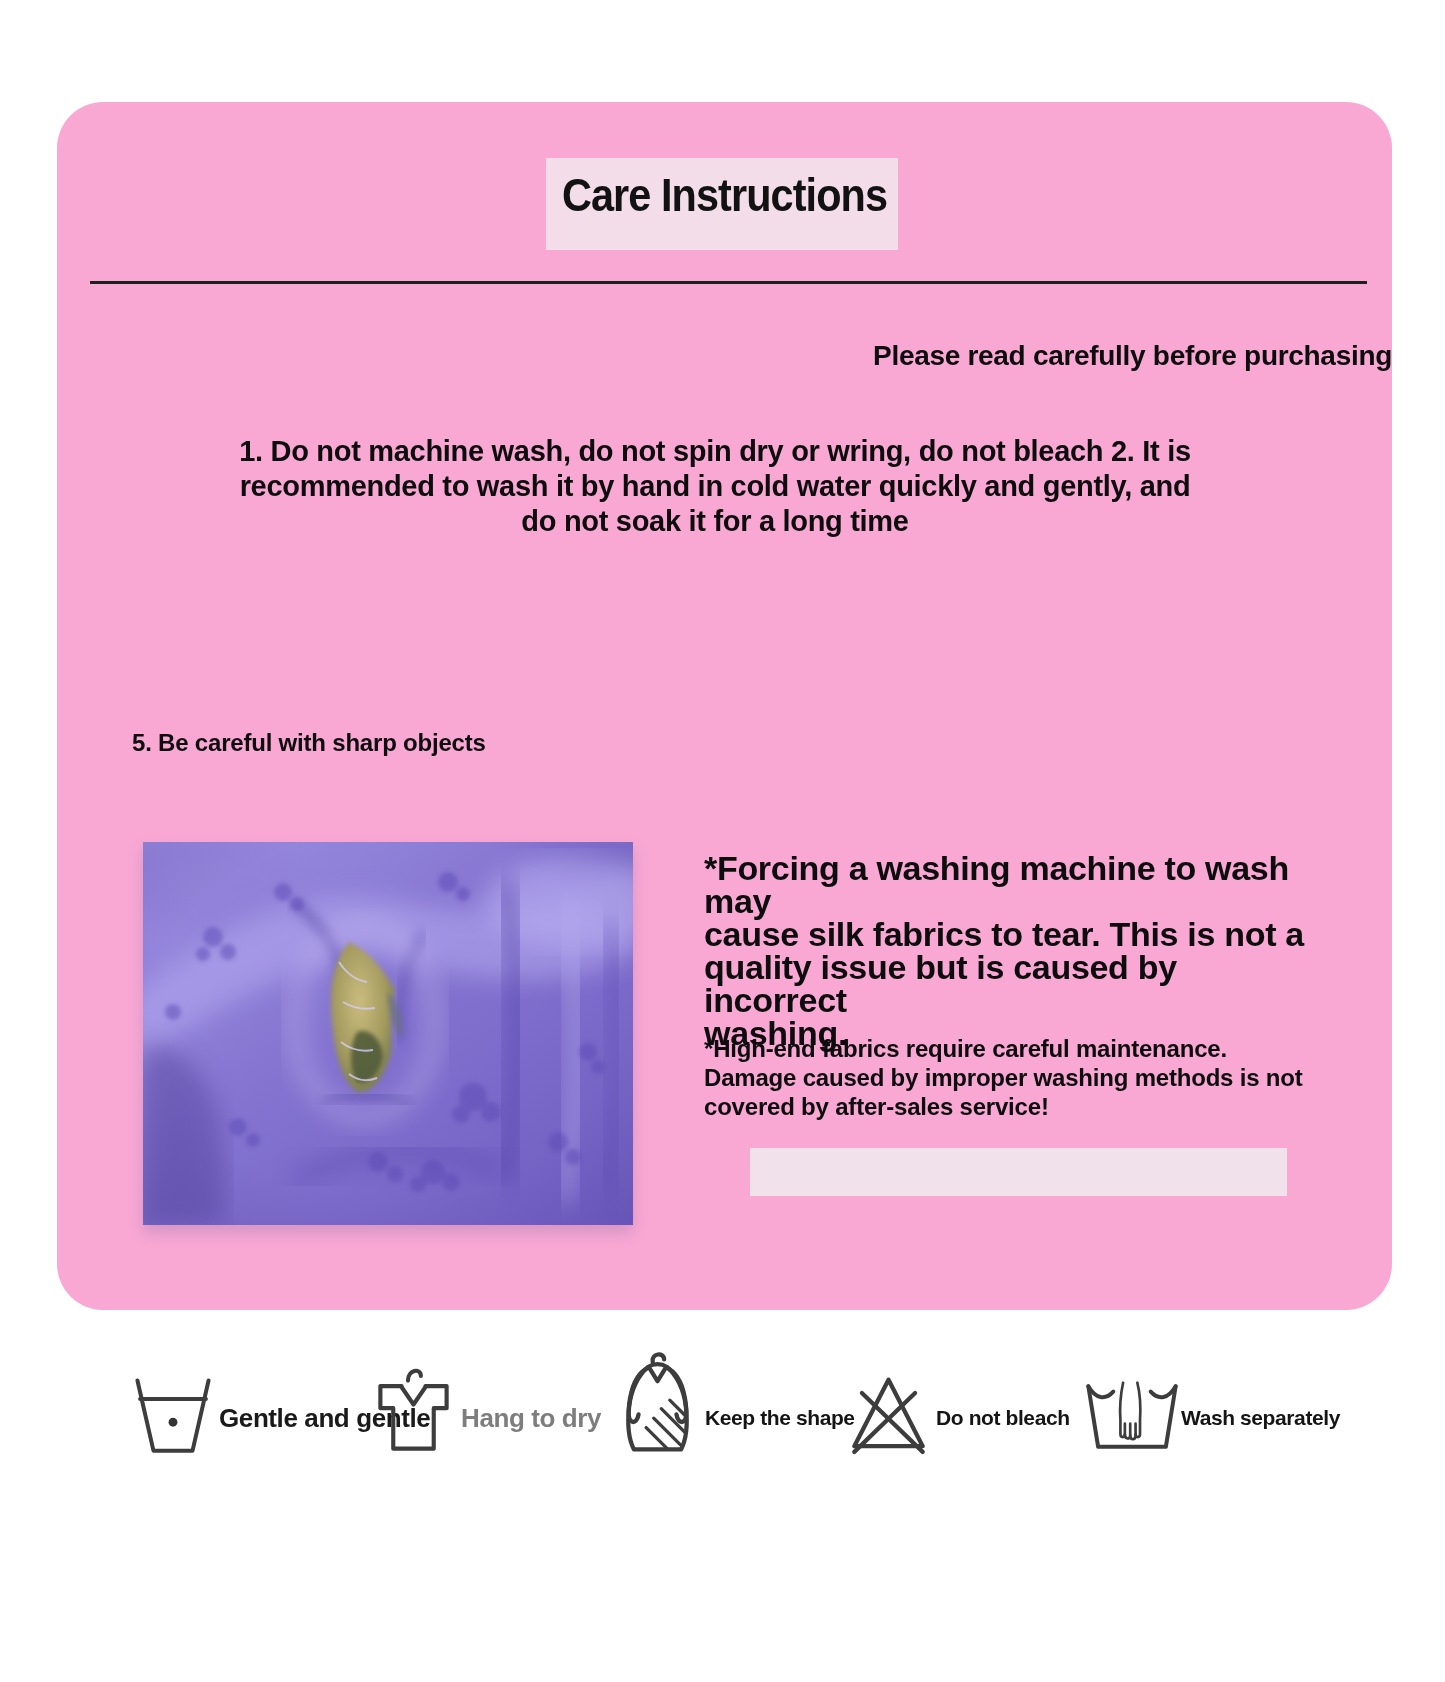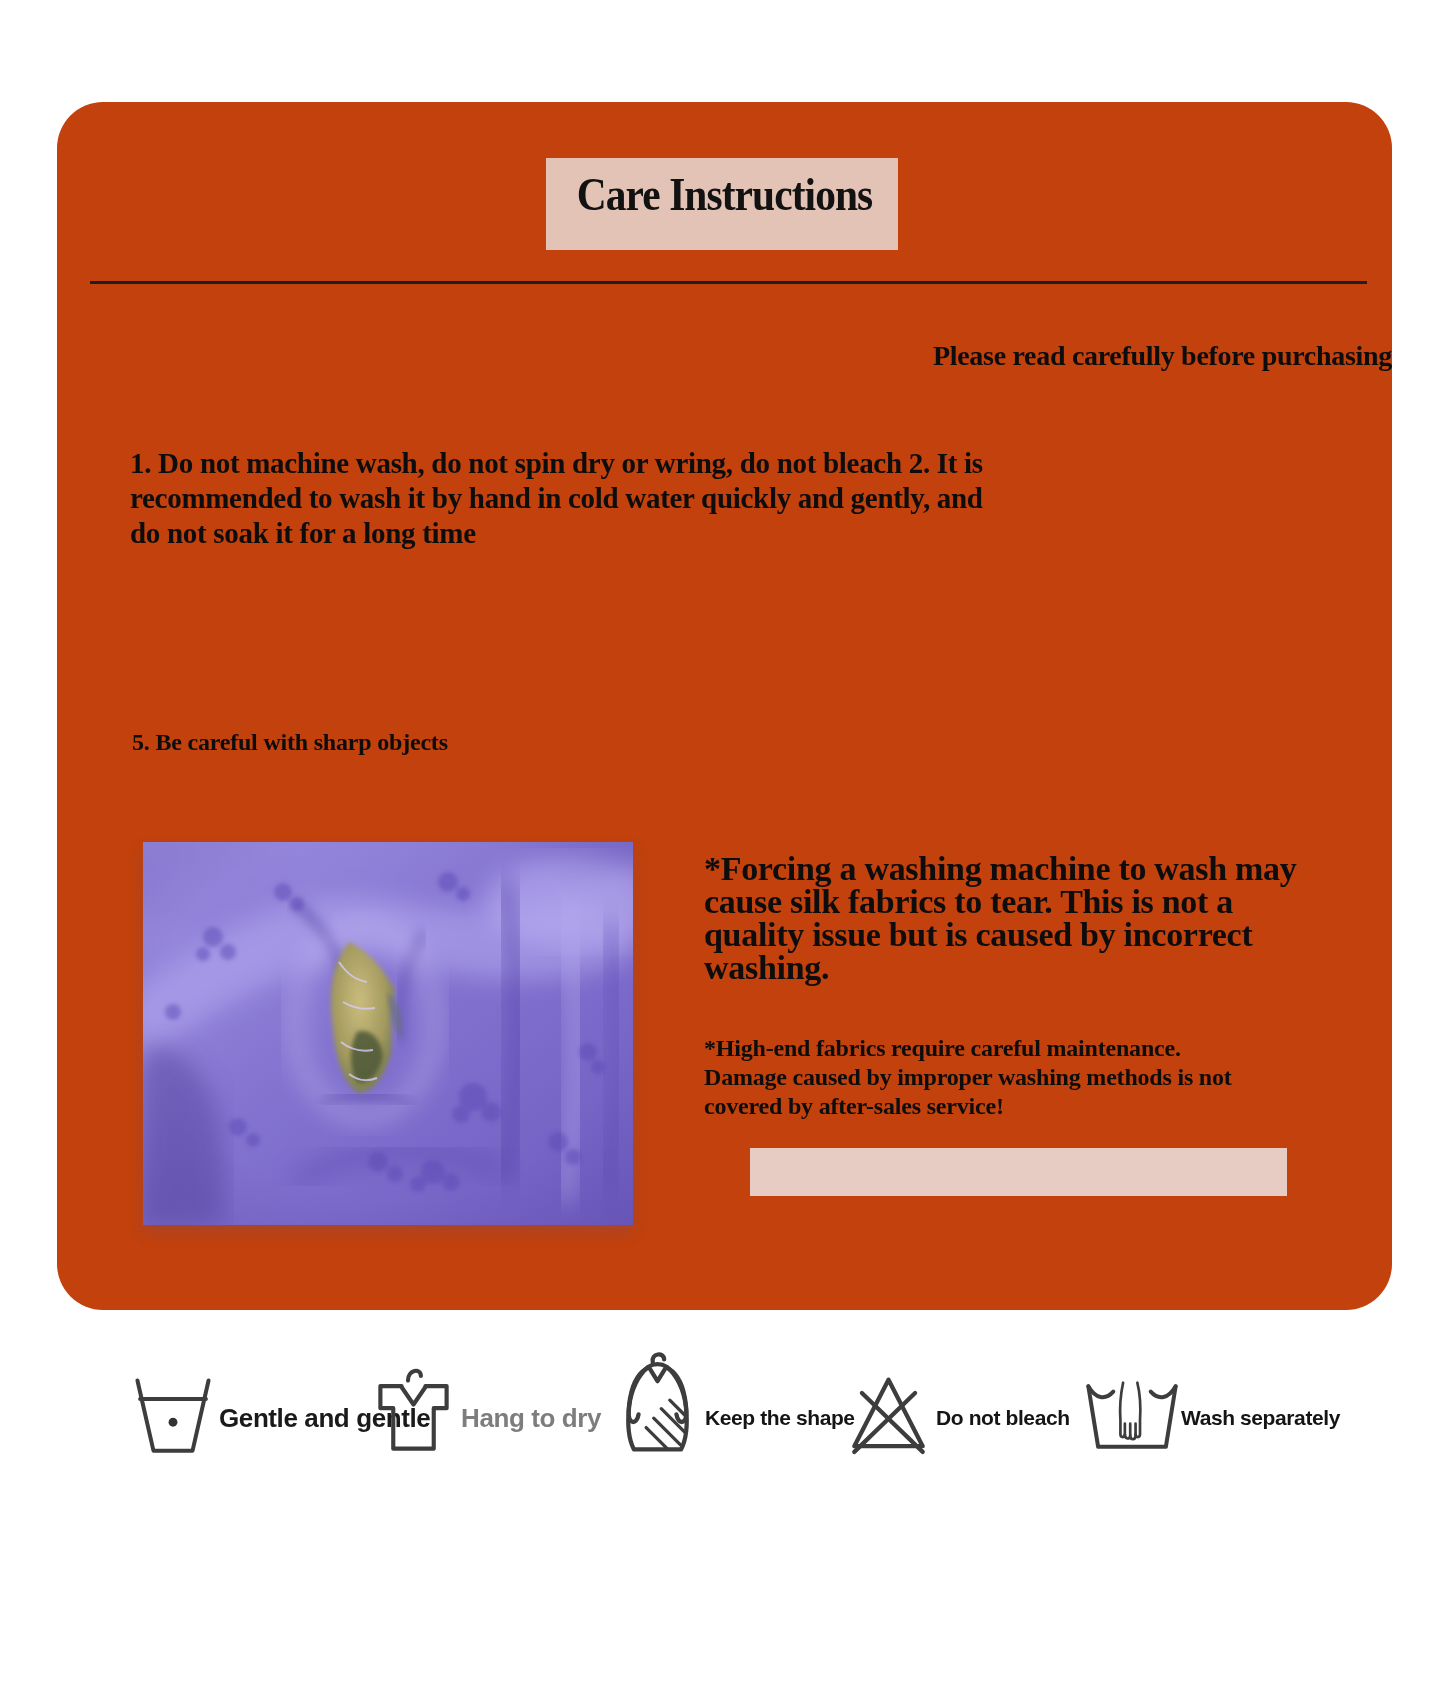--- a/index.html
+++ b/index.html
@@ -8,24 +8,23 @@
     width:1445px; height:1682px;
     background:#ffffff;
     font-family:"Liberation Sans", sans-serif;
     position:relative;
     overflow:hidden;
     color:#0d0d0d;
   }
   .card {
     position:absolute; left:57px; top:102px;
     width:1335px; height:1208px;
-    background:#c2410c;
+    background:#f9a8d4;
     border-radius:46px;
     overflow:hidden;
-    font-family:Liberation Serif, serif;
   }
   .wm { position:absolute; background:#efeff0; }
   .wm-title { left:489px; top:56px; width:352px; height:92px; opacity:.75; }
   .wm-band  { left:693px; top:1046px; width:537px; height:48px; opacity:.8; }
   .card-title {
     position:absolute; top:66px; left:0; width:100%;
     margin:0; text-align:center;
     font-size:46px; font-weight:700; color:#121212;
     letter-spacing:-1px;
     transform:scaleX(0.9); transform-origin:50% 50%;
@@ -37,21 +36,21 @@
   .subtitle {
     position:absolute; top:238px; left:0; width:100%;
     text-align:right;
     font-size:28px; font-weight:700; letter-spacing:-0.3px;
   }
   .para {
     position:absolute; left:73px; width:1170px;
     font-size:29px; font-weight:700; line-height:35px;
     letter-spacing:-0.3px; white-space:pre-line;
   }
-  .para1 { top:344px; }
+  .para1 { top:332px;text-align:center; }
   .para2 { top:483px; }
   .note {
     position:absolute; left:75px; top:627px;
     font-size:24px; font-weight:700; letter-spacing:-0.2px;
   }
   .fabric {
     position:absolute; left:86px; top:740px;
     width:490px; height:383px;
     box-shadow:0 8px 14px rgba(90,80,140,0.22);
   }

